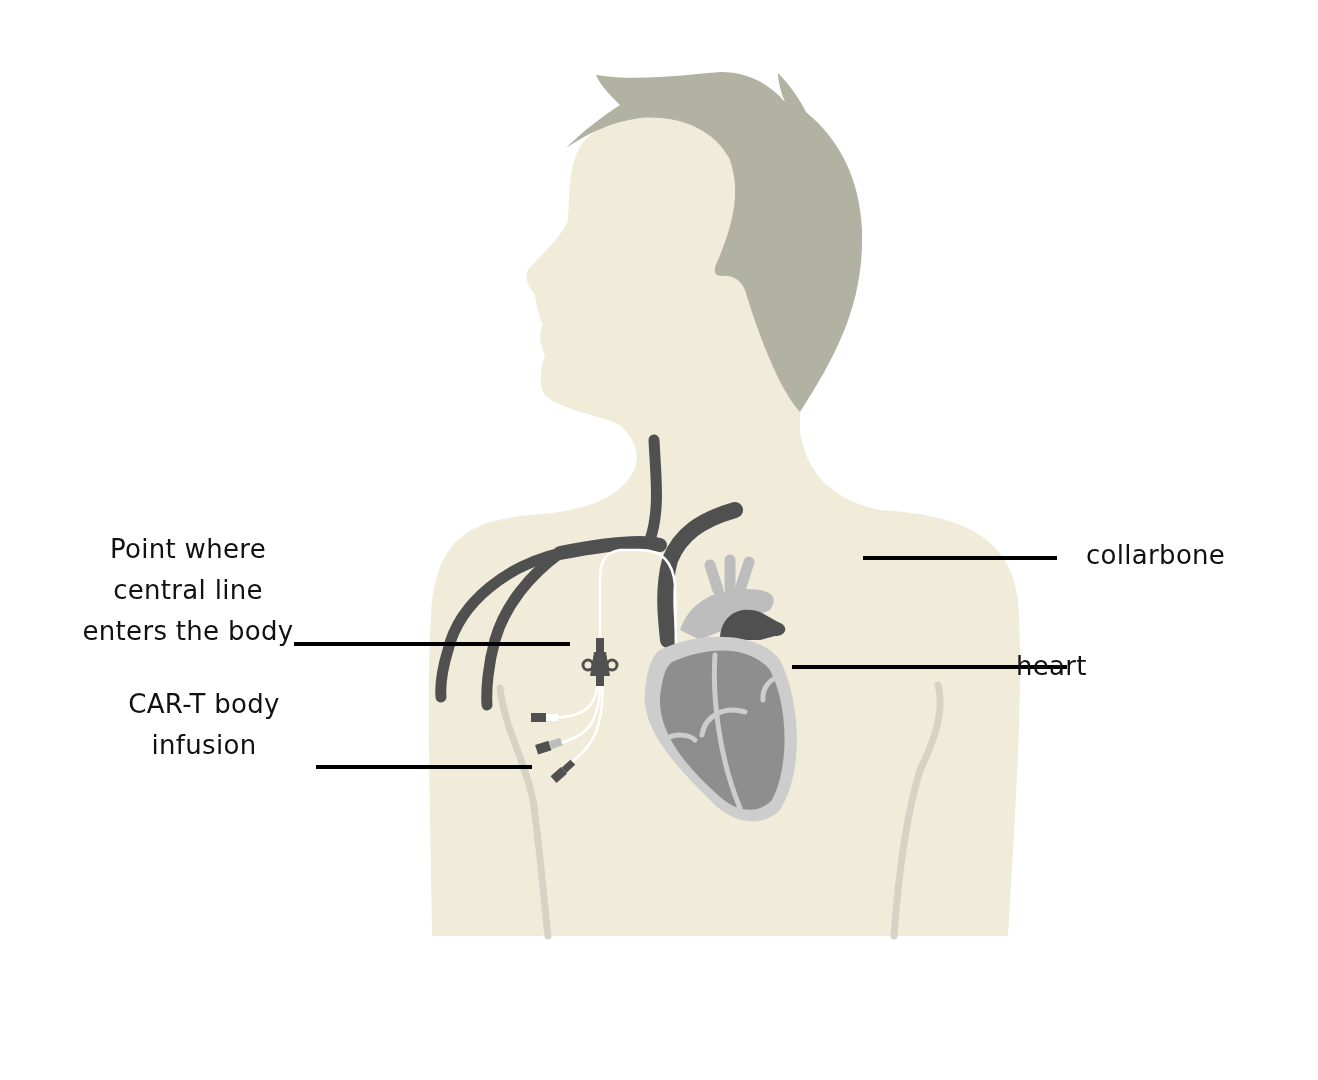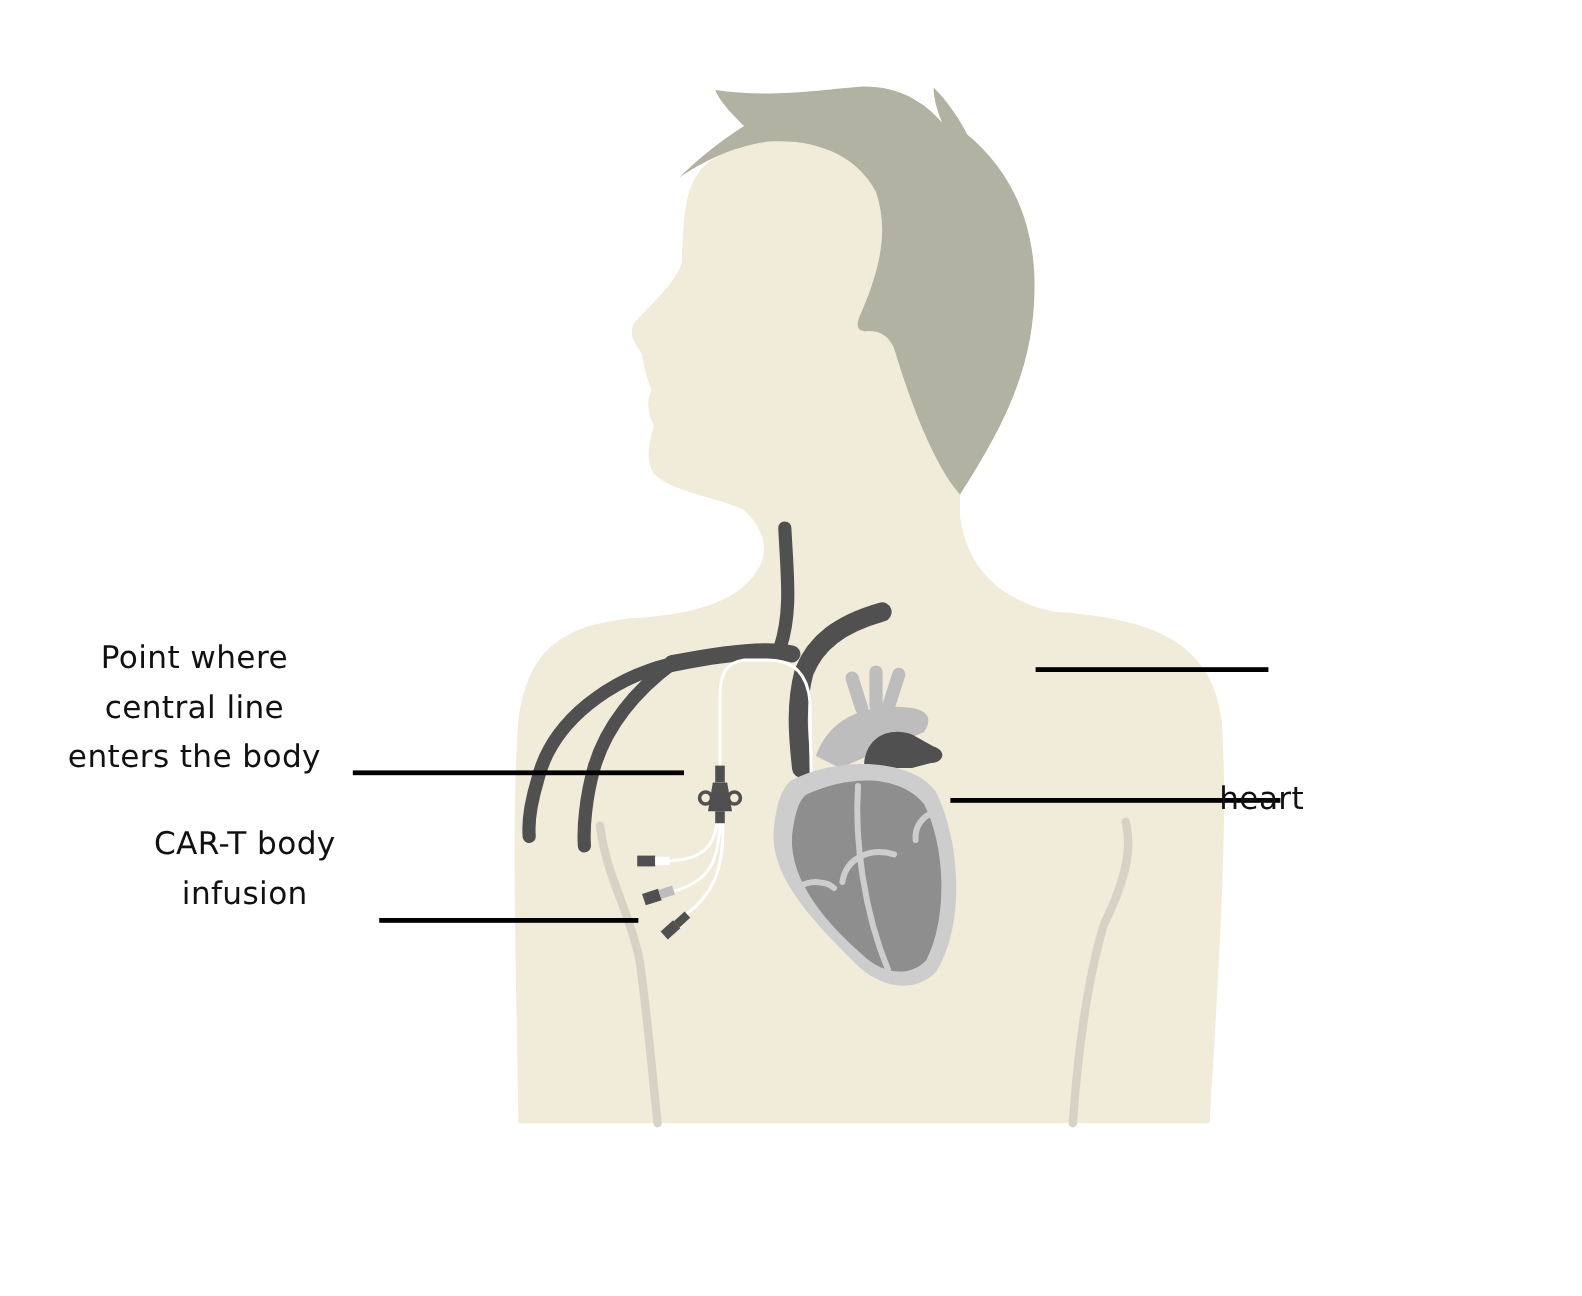--- a/index.html
+++ b/index.html
@@ -110,25 +110,26 @@
         <path d="M763,700 C762,688 770,680 776,678"></path>
       </g>
     </g>
   </svg>
 
   <div class="leader" style="left:294px;top:642px;width:276px;"></div>
   <div class="leader" style="left:316px;top:765px;width:216px;"></div>
   <div class="leader" style="left:863px;top:556px;width:194px;"></div>
   <div class="leader" style="left:792px;top:665px;width:275px;"></div>
 
-  <div class="label" style="left:40px;top:529px;width:244px;">
+  <div class="label" style="left:66px;top:529px;width:244px;">
     <span>Point where</span>
     <span>central line</span>
     <span>enters the body</span>
   </div>
 
   <div class="label" style="left:92px;top:684px;width:224px;">
     <span>CAR-T body</span>
     <span>infusion</span>
   </div>
 
+  <div class="label" style="left:1086px;top:535px;text-align:left;">collarbone</div>
   <div class="label" style="left:1016px;top:646px;text-align:left;">heart</div>
 </div>
 
 </body></html>

